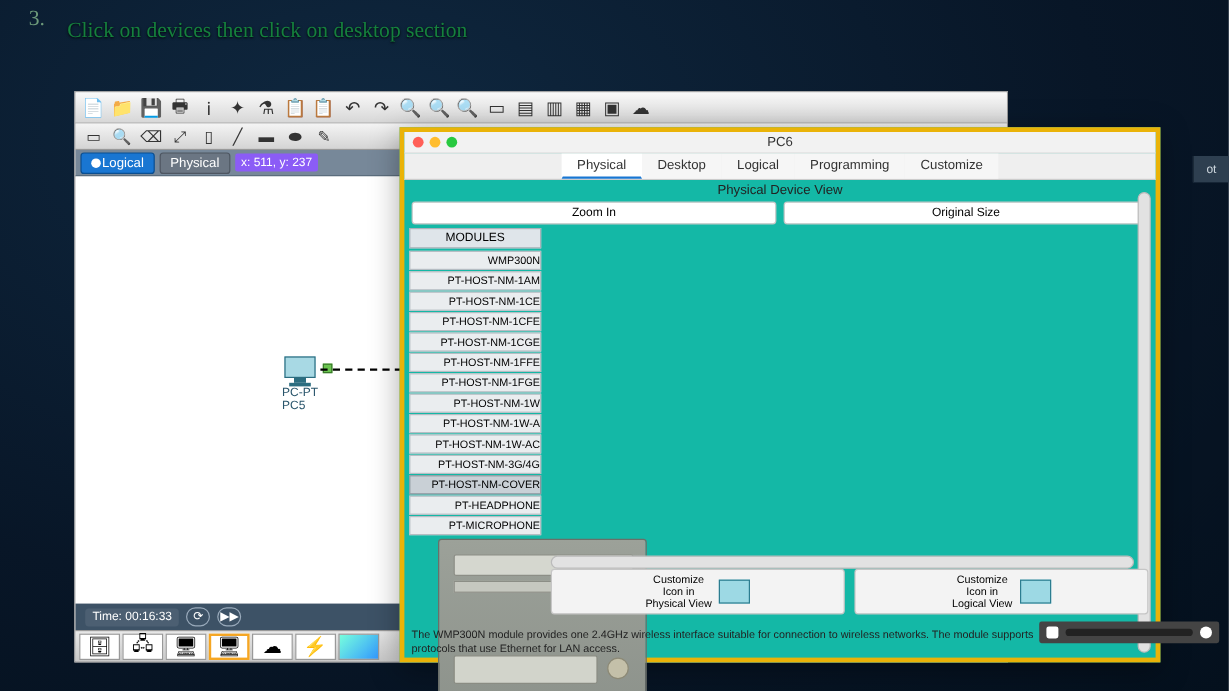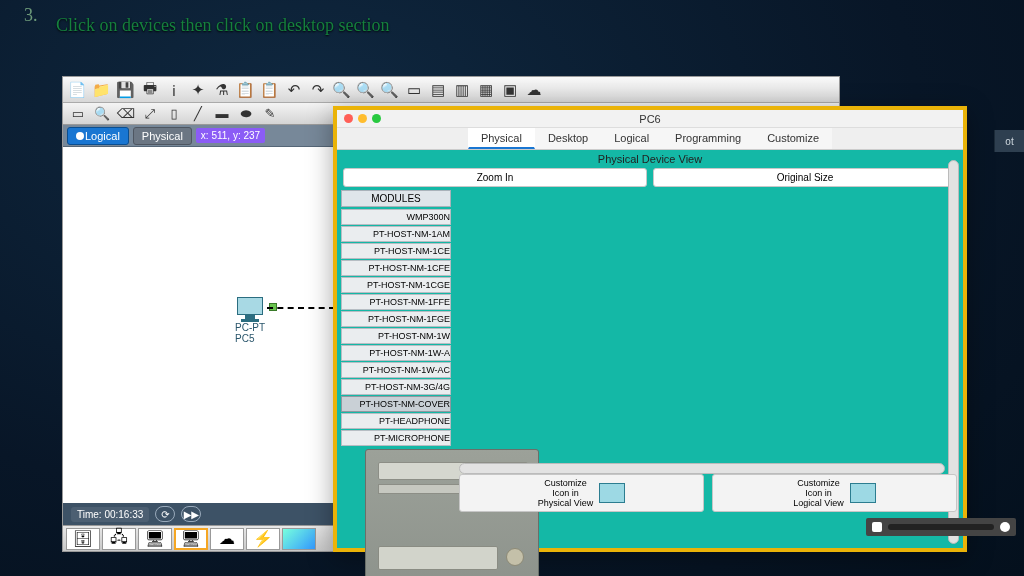--- a/index.html
+++ b/index.html
@@ -207,20 +207,21 @@
 Physical View</span>
       <span class="micon"></span>
     </div>
     <div class="cust">
       <span style="white-space:pre-line;">Customize
 Icon in
 Logical View</span>
       <span class="micon"></span>
     </div>
   </div>
+  <div class="desc">The WMP300N module provides one 2.4GHz wireless interface suitable for connection to wireless networks. The module supports protocols that use Ethernet for LAN access.</div>
 </div>
 
 <div class="root-right">ot</div>
 <div class="root-devstrip">
   <span class="q"></span>
     <span class="bar"></span>
     <span class="q" style="border-radius:50%;"></span>
 </div>
 
 </body></html>

